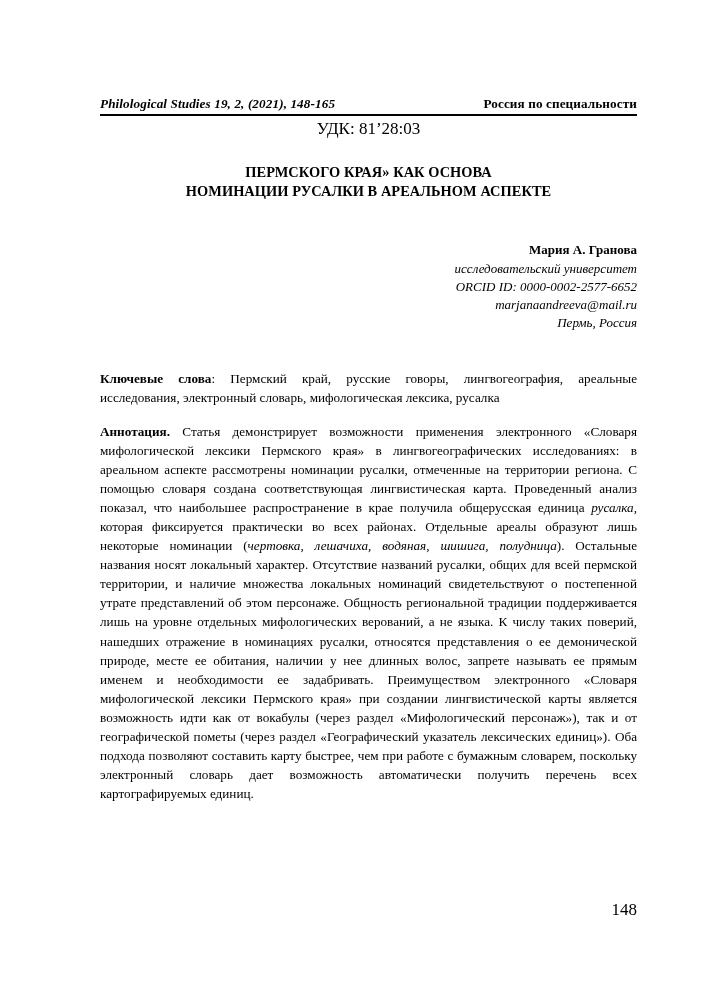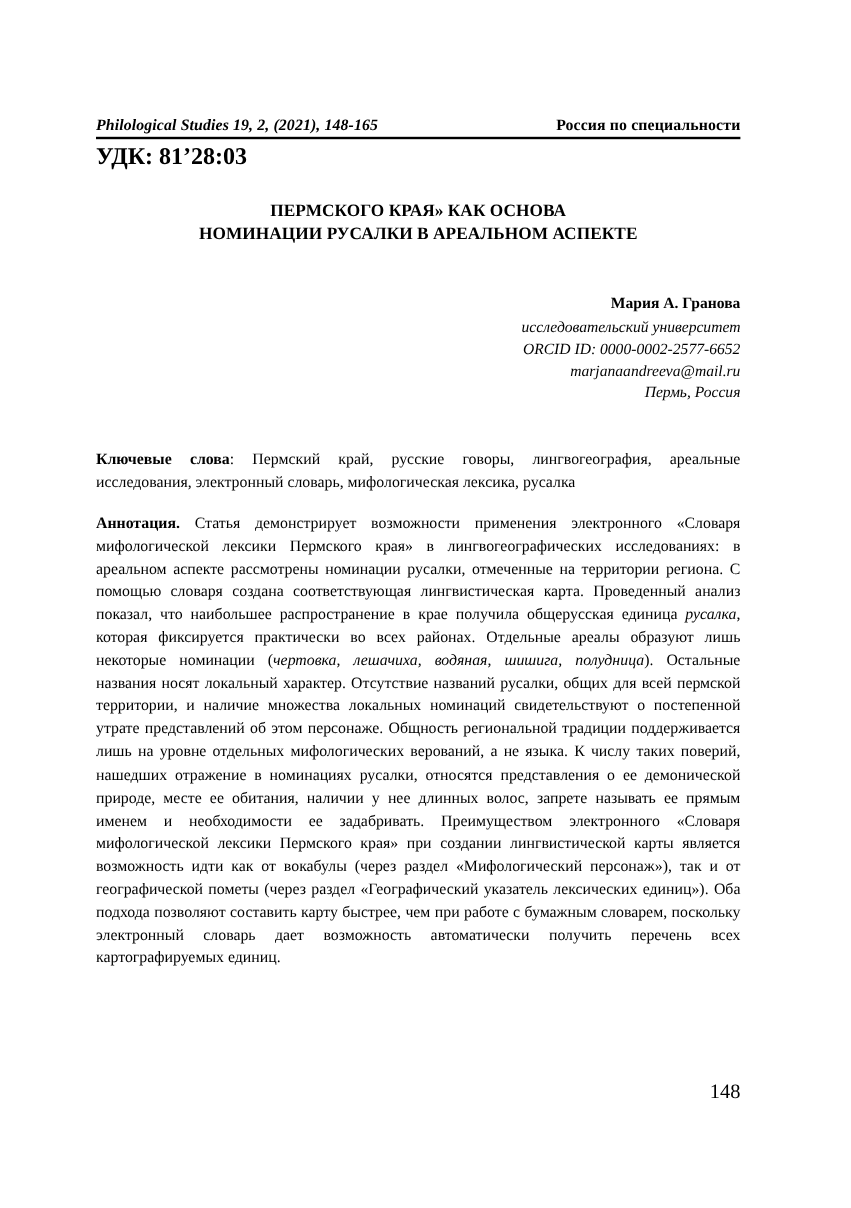--- a/index.html
+++ b/index.html
@@ -12,21 +12,21 @@
     width: 709px;
     height: 1007px;
     position: relative;
     font-family: "Liberation Serif", "DejaVu Serif", serif;
     color: #000000;
     overflow: hidden;
   }
 
   .page {
     position: absolute;
-    left: 80px;
+    left: 100px;
     top: 0;
     width: 537px;
     height: 912px;
   }
 
   
   .running-head {
     display: flex;
     justify-content: space-between;
     align-items: baseline;
@@ -45,23 +45,23 @@
   }
   .rule {
     border: 0;
     border-top: 2px solid #000;
     margin: 3px 0 0 0;
     width: 100%;
   }
 
   
   .identifiers {
-    text-align: left;
-    font-weight: bold;
-    font-size: 20px;
+    text-align: center;
+    font-weight: normal;
+    font-size: 17px;
     line-height: 1.33;
     margin-top: 2px;
   }
 
   
   .title {
     margin: 22px 0 0 0;
     text-align: center;
     font-weight: bold;
     font-size: 14.4px;

